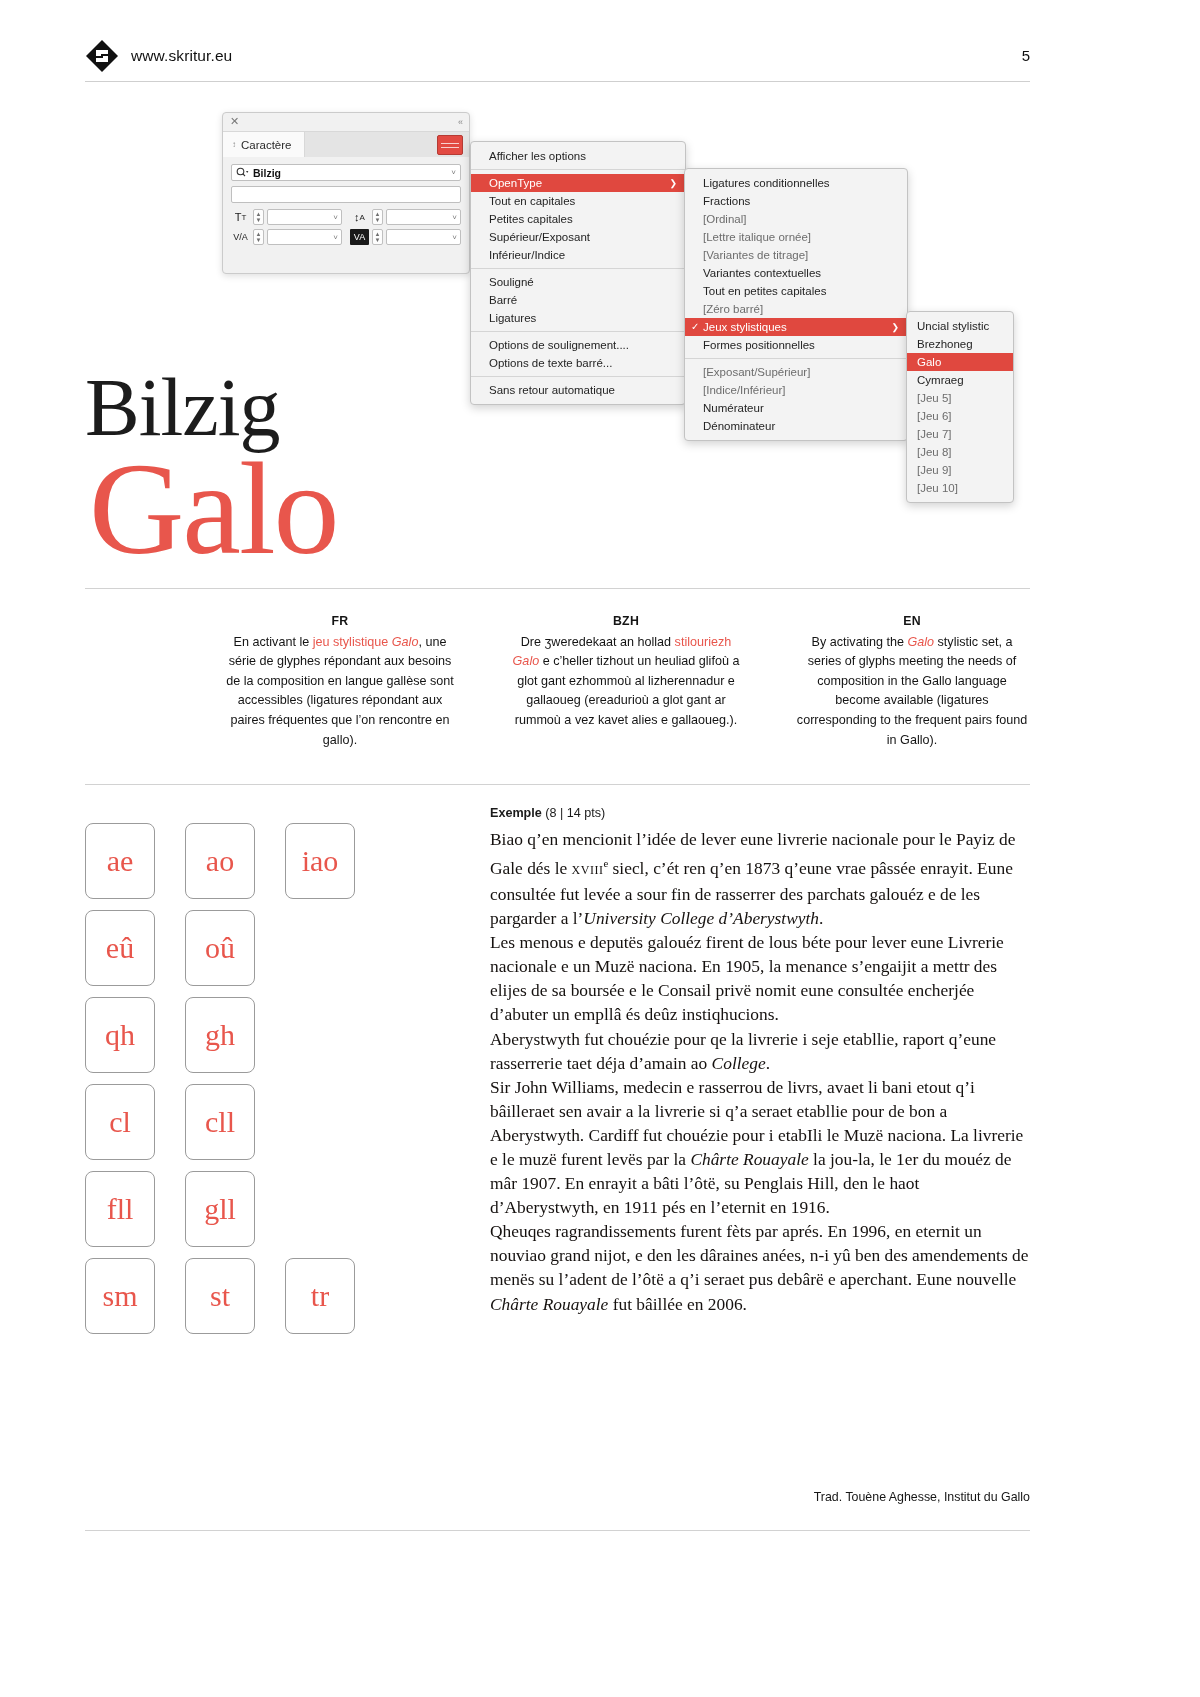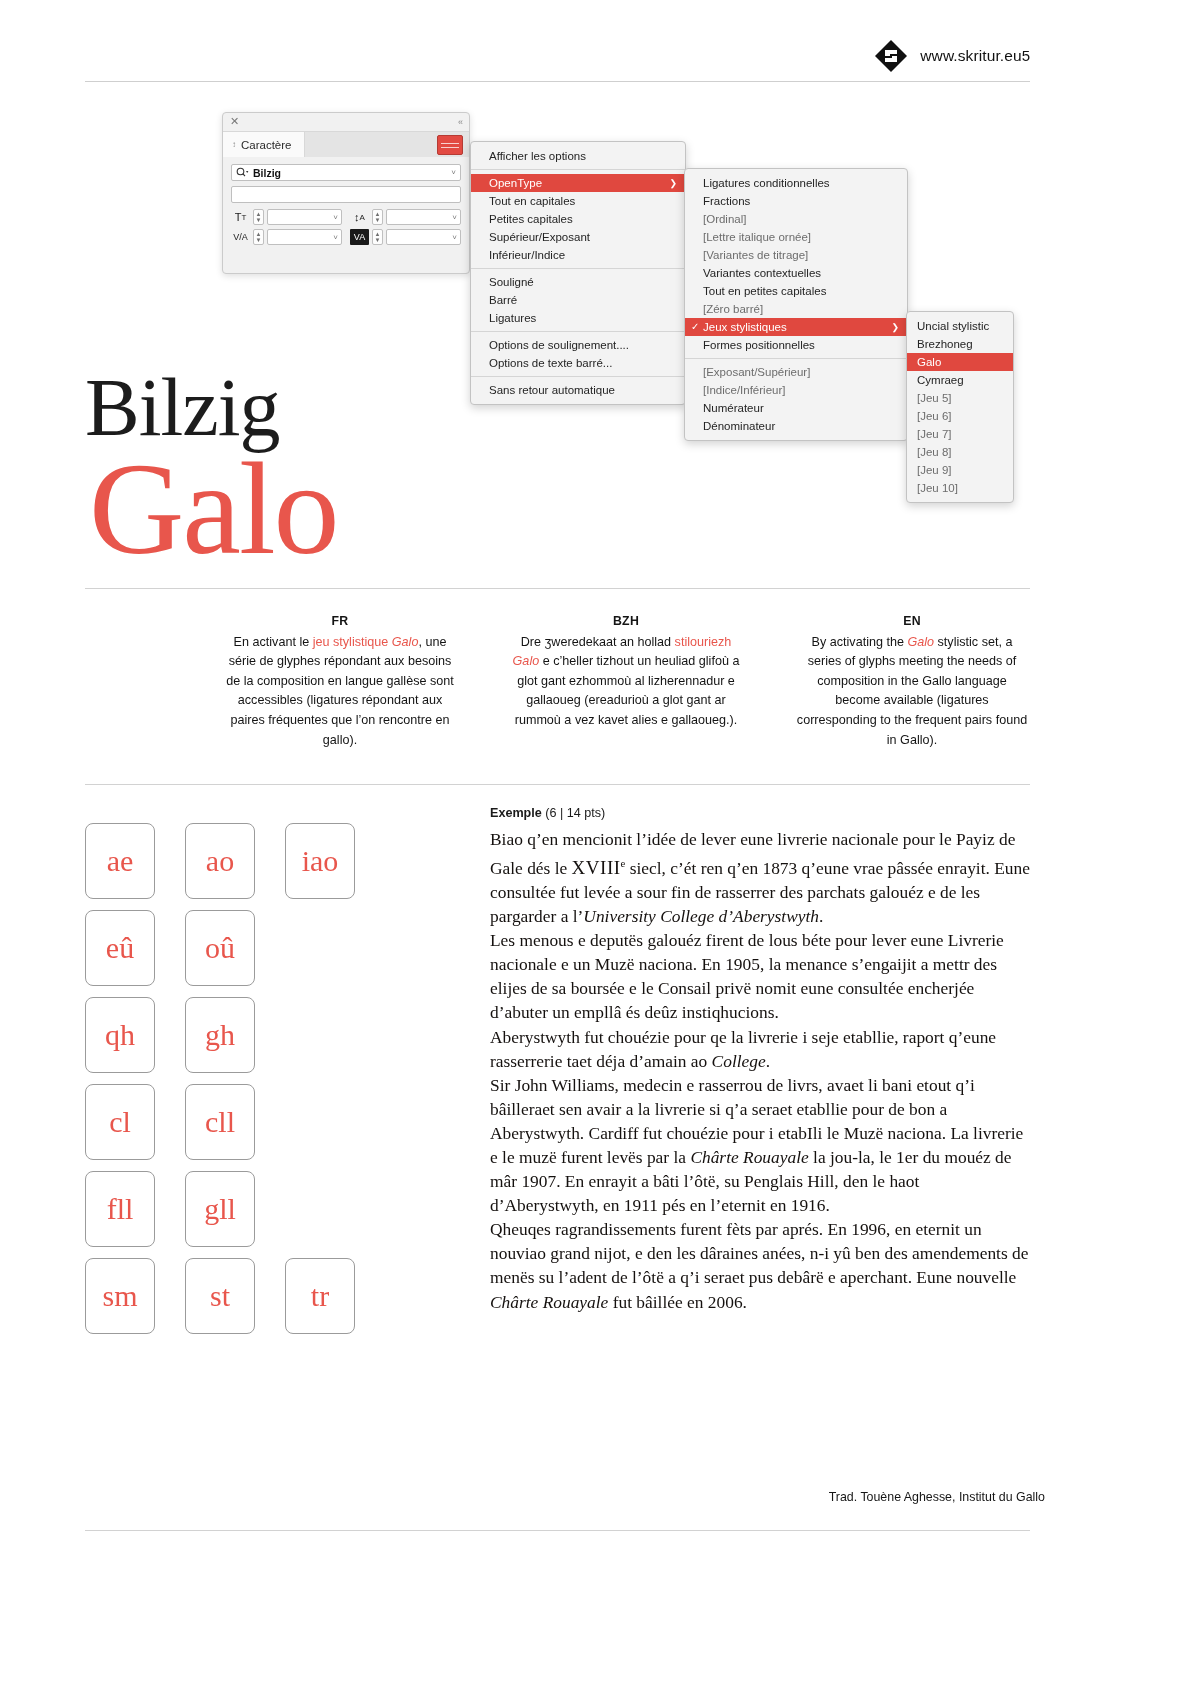--- a/index.html
+++ b/index.html
@@ -9,21 +9,21 @@
     background:#ffffff;
     font-family:"Liberation Sans", sans-serif;
     color:#1a1a1a;
     position:relative;
     overflow:hidden;
   }
 
   
   .page-header{
     position:absolute; left:85px; top:30px; width:945px; height:52px;
-    display:flex; align-items:center; justify-content:flex-end;
+    display:flex; align-items:center; justify-content:space-between;
     border-bottom:1px solid #cfcfcf;
   }
   .brand{ display:flex; align-items:center; gap:12px; }
   .logo-mark{ width:34px; height:34px; position:relative; }
   .logo-mark svg{ display:block; }
   .brand-url{ font-size:15.5px; letter-spacing:.1px; color:#111; }
   .page-number{ font-size:15px; color:#111; }
 
   
   .ui-capture{ position:absolute; left:0; top:0; width:1200px; height:560px; pointer-events:none;}
@@ -141,25 +141,25 @@
 
   
   .example{ position:absolute; left:490px; top:806px; width:540px; }
   .ex-head{ font-size:12.6px; margin-bottom:7px; }
   .ex-head b{ font-weight:bold; }
   .ex-body{
     font-family:"Liberation Serif", serif;
     font-size:17.4px; line-height:24.1px; color:#15110f; text-align:left;
   }
   .ex-body i{ }
-  .sc{ font-size:19px; letter-spacing:.5px; }
+  .sc{ font-size:12px; letter-spacing:.5px; }
   .ex-body sup{ font-size:.62em; vertical-align:super; }
 
   .credit{
-    position:absolute; right:155px; top:1490px; width:860px;
+    position:absolute; right:170px; top:1490px; width:860px;
     text-align:right; font-size:12.4px; color:#161616;
   }
 </style>
 </head>
 <body>
 
 <div class="page-header">
   <div class="brand">
     <span class="logo-mark">
       <svg width="34" height="34" viewBox="0 0 34 34">
@@ -335,21 +335,21 @@
   <div class="lig-cell">gll</div>
   <div class="lig-cell empty"></div>
   <div class="lig-cell">sm</div>
   <div class="lig-cell">st</div>
   <div class="lig-cell">tr</div>
 </div>
 
 <div class="example">
   <div class="ex-head">
     <b>Exemple</b>
-    <span>(6 | 14 pts)</span>
+    <span>(8 | 14 pts)</span>
   </div>
   <div class="ex-body">
     <div>Biao q’en mencionit l’idée de lever eune livrerie nacionale pour le Payiz de Gale dés le <span class="sc">XVIII</span><sup>e</sup> siecl, c’ét ren q’en 1873 q’eune vrae pâssée enrayit. Eune consultée fut levée a sour fin de rasserrer des parchats galouéz e de les pargarder a l’<i>University College d’Aberystwyth</i>.</div>
     <div>Les menous e deputës galouéz firent de lous béte pour lever eune Livrerie nacionale e un Muzë naciona. En 1905, la menance s’engaijit a mettr des elijes de sa boursée e le Consail privë nomit eune consultée encherjée d’abuter un empllâ és deûz instiqhucions.</div>
     <div>Aberystwyth fut chouézie pour qe la livrerie i seje etabllie, raport q’eune rasserrerie taet déja d’amain ao <i>College</i>.</div>
     <div>Sir John Williams, medecin e rasserrou de livrs, avaet li bani etout q’i bâilleraet sen avair a la livrerie si q’a seraet etabllie pour de bon a Aberystwyth. Cardiff fut chouézie pour i etabIli le Muzë naciona. La livrerie e le muzë furent levës par la <i>Chârte Rouayale</i> la jou-la, le 1er du mouéz de mâr 1907. En enrayit a bâti l’ôtë, su Penglais Hill, den le haot d’Aberystwyth, en 1911 pés en l’eternit en 1916.</div>
     <div>Qheuqes ragrandissements furent fèts par aprés. En 1996, en eternit un nouviao grand nijot, e den les dâraines anées, n-i yû ben des amendements de menës su l’adent de l’ôtë a q’i seraet pus debârë e aperchant. Eune nouvelle <i>Chârte Rouayale</i> fut bâillée en 2006.</div>
   </div>
 </div>
 

